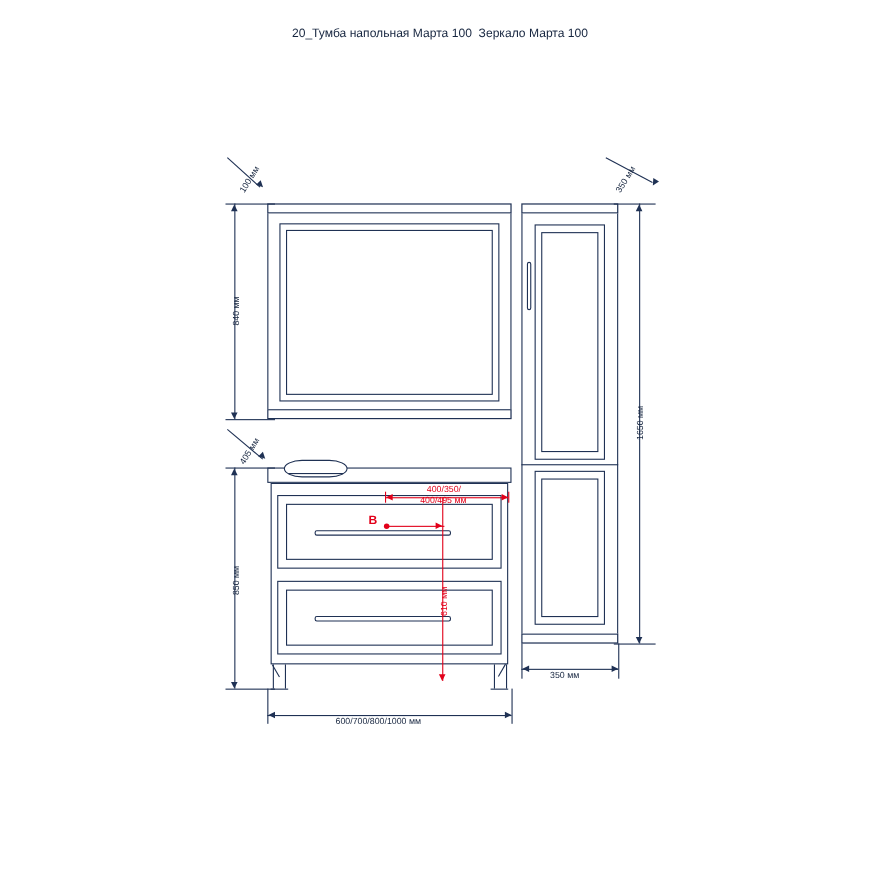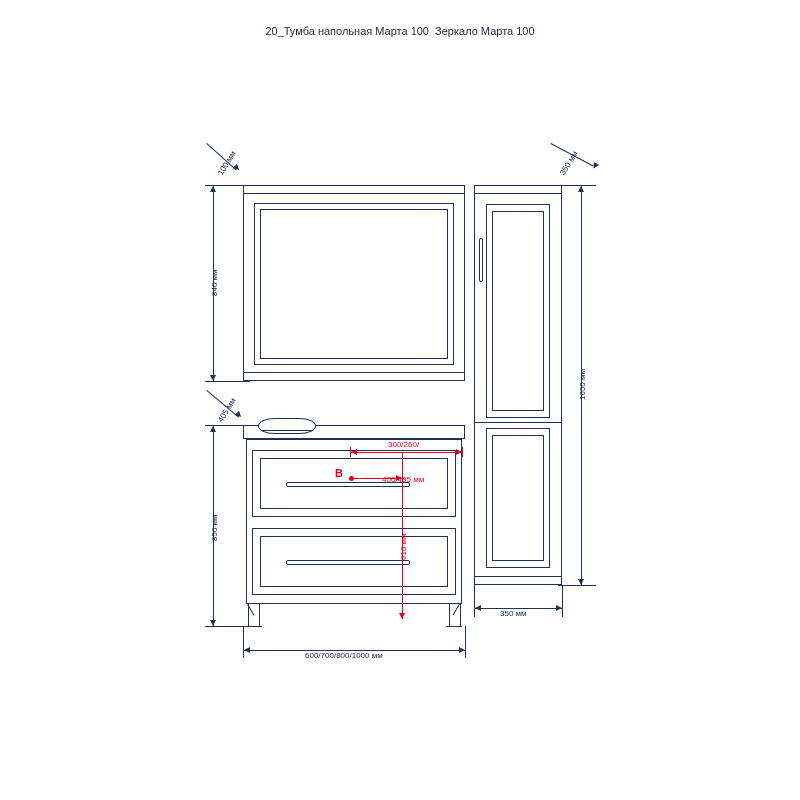--- a/index.html
+++ b/index.html
@@ -217,22 +217,22 @@
   <div class="ln h" style="left:243px; top:650px; width:222px;"></div>
   <div class="ar left" style="left:244px; top:647px;"></div>
   <div class="ar right" style="left:459px; top:647px;"></div>
   <div class="lbl" style="left:305px; top:651px;">600/700/800/1000 мм</div>
 
   <div class="ln h red" style="left:350px; top:452px; width:112px;"></div>
   <div class="ln v red" style="left:350px; top:447px; height:10px;"></div>
   <div class="ln v red" style="left:462px; top:447px; height:10px;"></div>
   <div class="ar red left" style="left:351px; top:449px;"></div>
   <div class="ar red right" style="left:456px; top:449px;"></div>
-  <div class="lbl red" style="left:388px; top:440px;">300/260/</div>
-  <div class="lbl red" style="left:382px; top:475px;">400/495 мм</div>
+  <div class="lbl red" style="left:388px; top:440px;">400/350/</div>
+  <div class="lbl red" style="left:382px; top:450px;">400/495 мм</div>
 
   <div class="ln v red" style="left:402px; top:452px; height:167px;"></div>
   <div class="ar red down" style="left:399px; top:613px;"></div>
   <div class="lbl red vert" style="left:399px; top:560px;">610 мм</div>
 
   <div class="ln h red" style="left:352px; top:478px; width:52px;"></div>
   <div class="ar red right" style="left:396px; top:475px;"></div>
   <div class="dot" style="left:349px; top:476px;"></div>
   <div class="lbl red" style="left:335px; top:468px; font-size:11px; font-weight:bold;">B</div>
 

